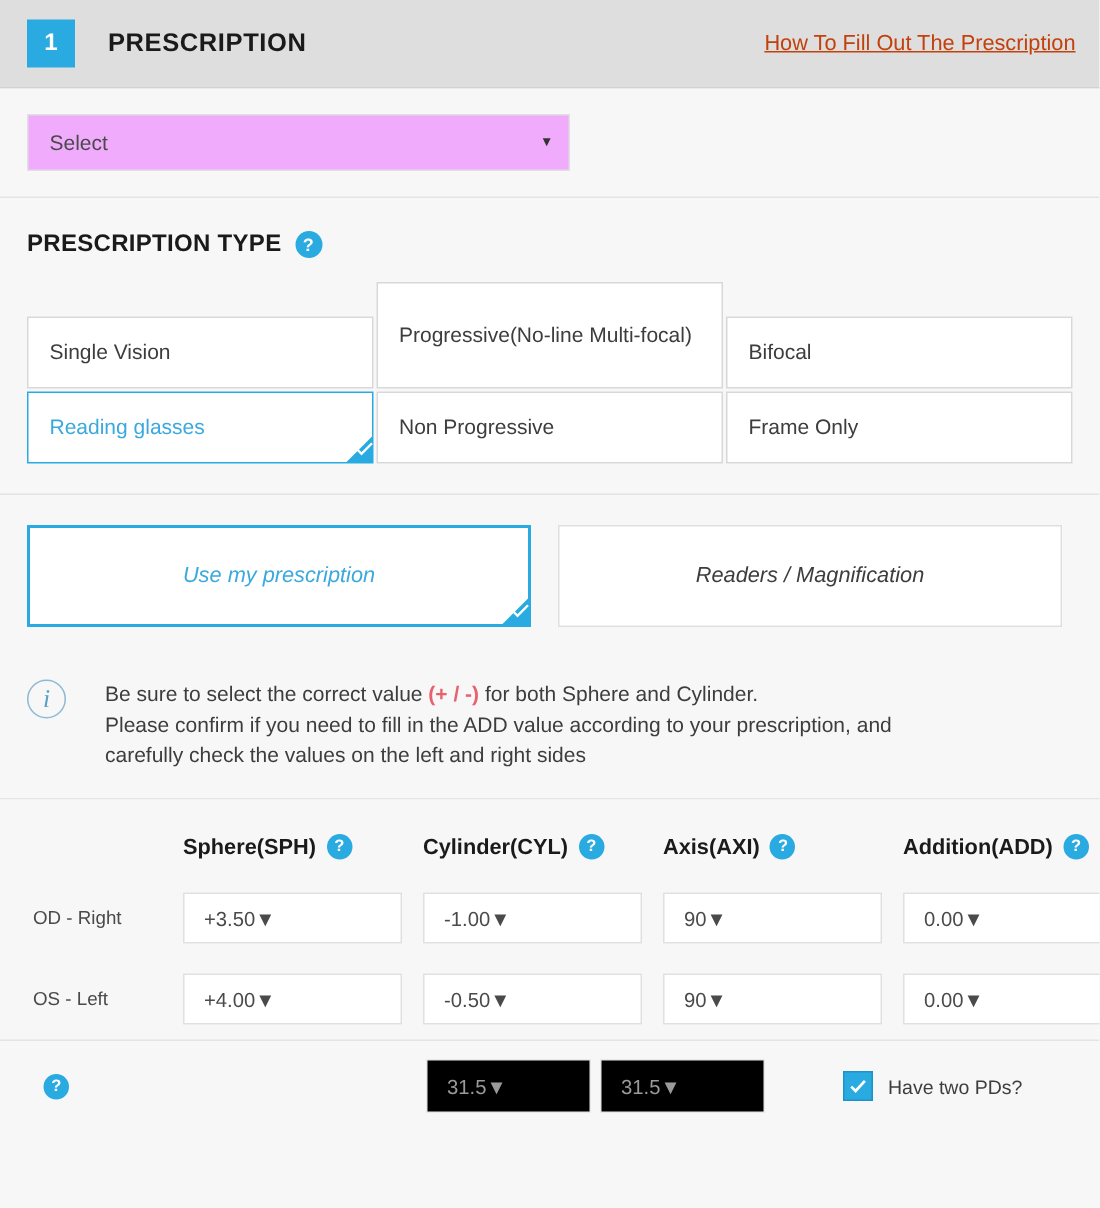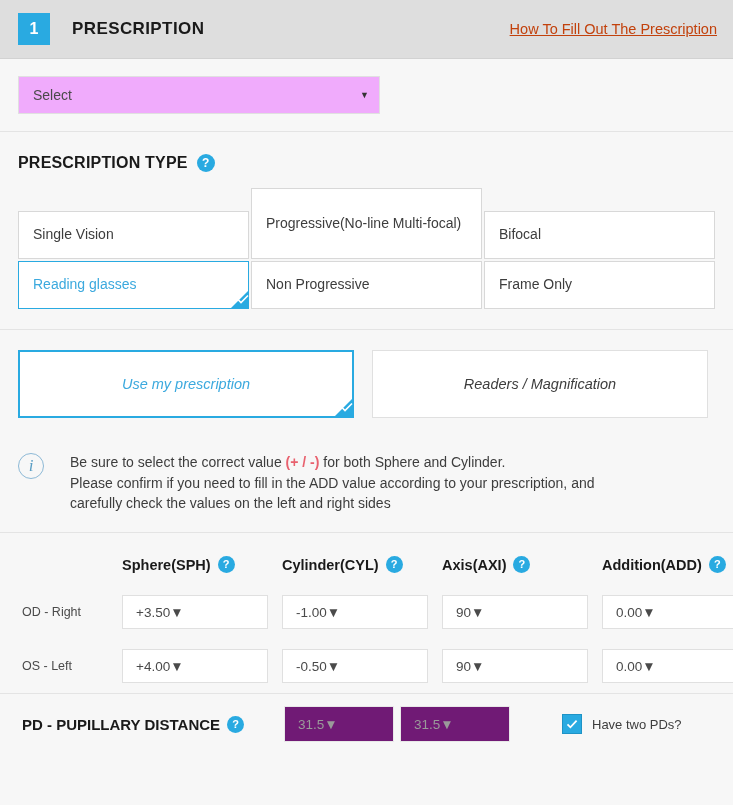--- a/index.html
+++ b/index.html
@@ -238,21 +238,21 @@
     font-size: 15px; font-weight: bold;
     color: #1a1a1a;
     width: 266px;
     padding-left: 4px;
     flex: none;
   }
   .pd-select {
     width: 110px;
     height: 36px;
     position: relative;
-    background: #701a75;
+    background: #000000;
     border: 1px solid #e8e8e8;
     display: flex; align-items: center;
     padding: 0 22px 0 13px;
     font-size: 13.5px;
     color: #9a9a9a;
     cursor: pointer;
     user-select: none;
     margin-right: 6px;
   }
   .pd-check-wrap {
@@ -428,21 +428,20 @@
         <span class="caret">▼</span>
       </div>
     </div>
   </div>
 </div>
 <div class="divider"></div>
 
 <div class="section">
   <div class="pd-row">
     <div class="pd-label">
-      <span>PD - PUPILLARY DISTANCE</span>
       <span class="qmark sm">?</span>
     </div>
     <div class="pd-select">
       <span>31.5</span>
       <span class="caret">▼</span>
     </div>
     <div class="pd-select">
       <span>31.5</span>
       <span class="caret">▼</span>
     </div>

